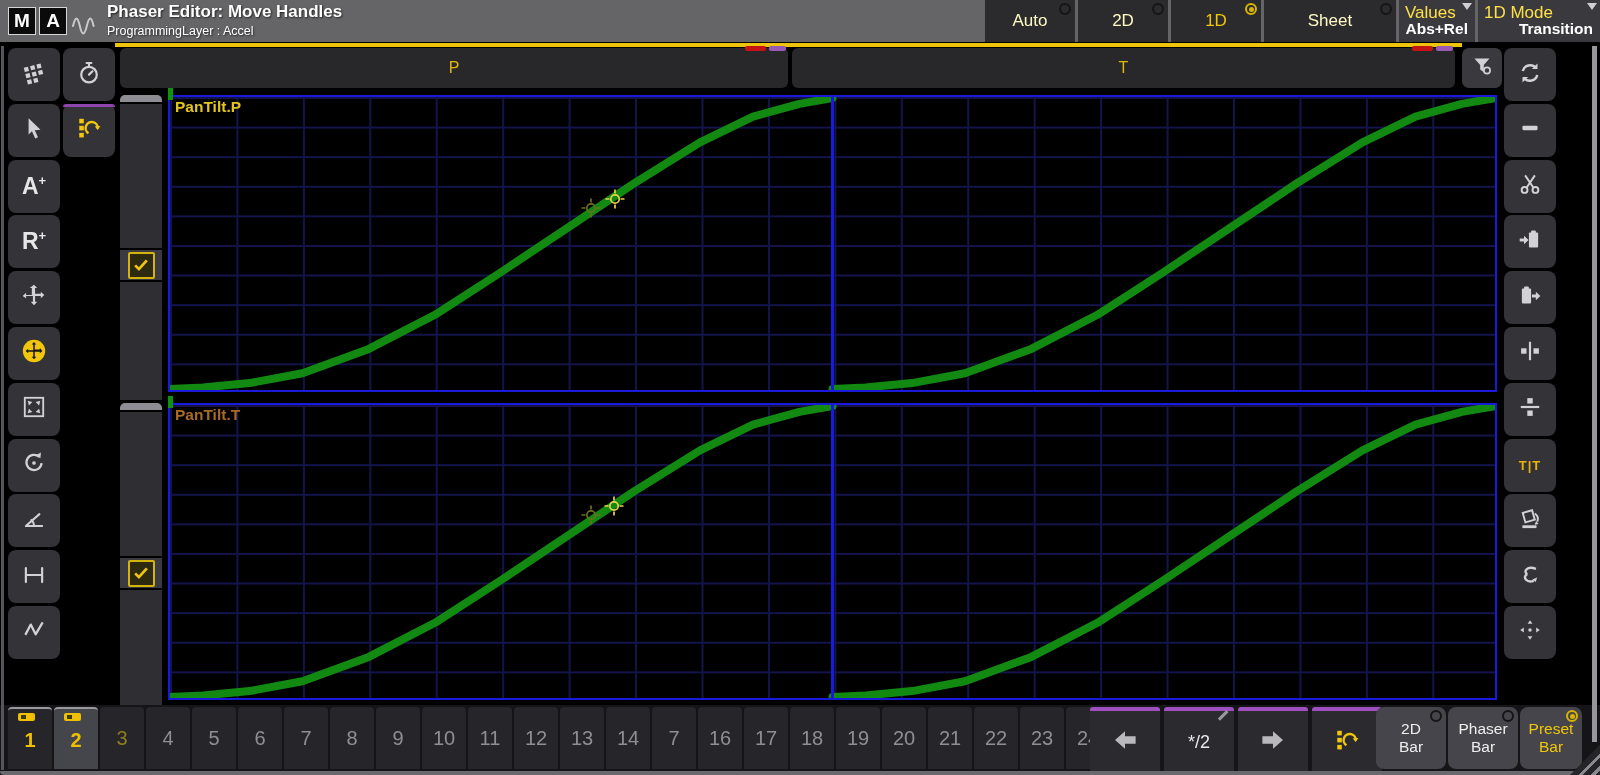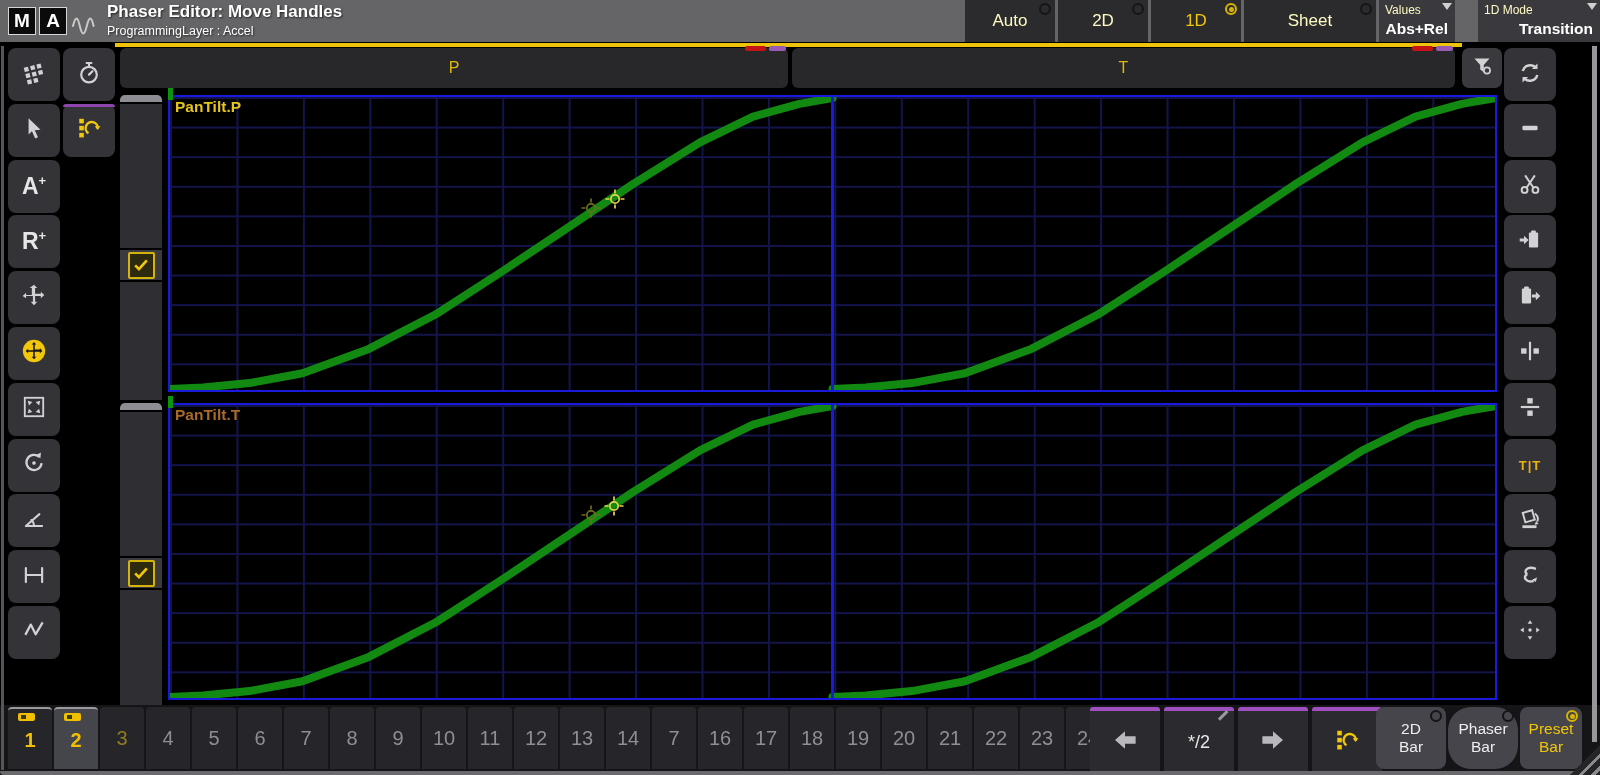--- a/index.html
+++ b/index.html
@@ -18,21 +18,21 @@
   .mode-btn{position:relative;width:90px;height:42px;background:#2b2b2e;color:#fef9c3;
             font-size:17px;display:flex;align-items:center;justify-content:center;cursor:pointer;}
   .mode-btn.wide{width:132px;}
   .mode-btn.active{color:#f2c60a;}
   .radio{position:absolute;right:4px;top:3px;width:8px;height:8px;border-radius:50%;
          border:2px solid #151515;}
   .radio.on{border-color:#d8b400;}
   .radio.on::after{content:"";position:absolute;left:1.5px;top:1.5px;width:5px;height:5px;
          border-radius:50%;background:#d8b400;}
   .dd-btn{position:relative;height:42px;background:#3a3a3e;color:#fff;cursor:pointer;}
-  .dd-btn .dd-label{position:absolute;left:6px;top:3px;font-size:12px;color:#fef9c3;text-align:right;}
+  .dd-btn .dd-label{position:absolute;left:6px;top:3px;font-size:17px;color:#fde047;text-align:right;}
   .dd-btn .dd-value{position:absolute;right:7px;bottom:4px;font-size:15.5px;font-weight:bold;}
   .dd-tri{position:absolute;right:3px;top:3px;width:0;height:0;border-left:5px solid transparent;
           border-right:5px solid transparent;border-top:7px solid #cfcfcf;}
   
   .yellow-line{position:absolute;left:115px;top:43px;width:1347px;height:3.5px;background:#edc40a;}
   .chan-header{position:absolute;top:48px;height:40px;background:#28282b;border-radius:6px;
                display:flex;align-items:center;justify-content:center;color:#e0b80a;font-size:16px;cursor:pointer;}
   .mark{position:absolute;top:-2.5px;height:5px;border-radius:2px;}
   .mark-red{background:#c41414;width:21px;right:22px;}
   .mark-purple{background:#9b59b6;width:17px;right:2px;}
@@ -121,21 +121,21 @@
         </div>
         <div class="mode-btn wide">
           <span class="radio"></span>
           <span>Sheet</span>
         </div>
         <div class="dd-btn" style="width: 76px;">
           <span class="dd-label">Values</span>
           <span class="dd-tri"></span>
           <span class="dd-value">Abs+Rel</span>
         </div>
-        <div class="dd-btn" style="width: 122px; margin-left: 20px;">
+        <div class="dd-btn" style="width: 122px;">
           <span class="dd-label">1D Mode</span>
           <span class="dd-tri"></span>
           <span class="dd-value">Transition</span>
         </div>
       </div>
   </div>
 
   <div class="yellow-line"></div>
   <div id="chan-headers">
       <div class="chan-header" style="left: 120px; width: 668px;">
@@ -508,21 +508,21 @@
             <path d="M11.5 16.8a5.6 5.6 0 1 1 8.6-4.3" stroke="#f2c60a" stroke-width="2.2" fill="none"></path>
             <path d="M22.5 10.2l-2.6 3.6-2.6-3.4z" fill="#f2c60a"></path>
           </svg></span>
     </div>
     <div id="win-buttons">
         <div class="win-btn" style="left: 1376px; width: 70px;">
           <span class="radio"></span>
     <span>2D</span>
     <span>Bar</span>
         </div>
-        <div class="win-btn" style="left: 1448px; width: 70px; border-radius: 23px;">
+        <div class="win-btn" style="left: 1448px; width: 70px;">
           <span class="radio"></span>
     <span>Phaser</span>
     <span>Bar</span>
         </div>
         <div class="win-btn active" style="left: 1520px; width: 62px;">
           <span class="radio on"></span>
     <span>Preset</span>
     <span>Bar</span>
         </div>
       </div>

